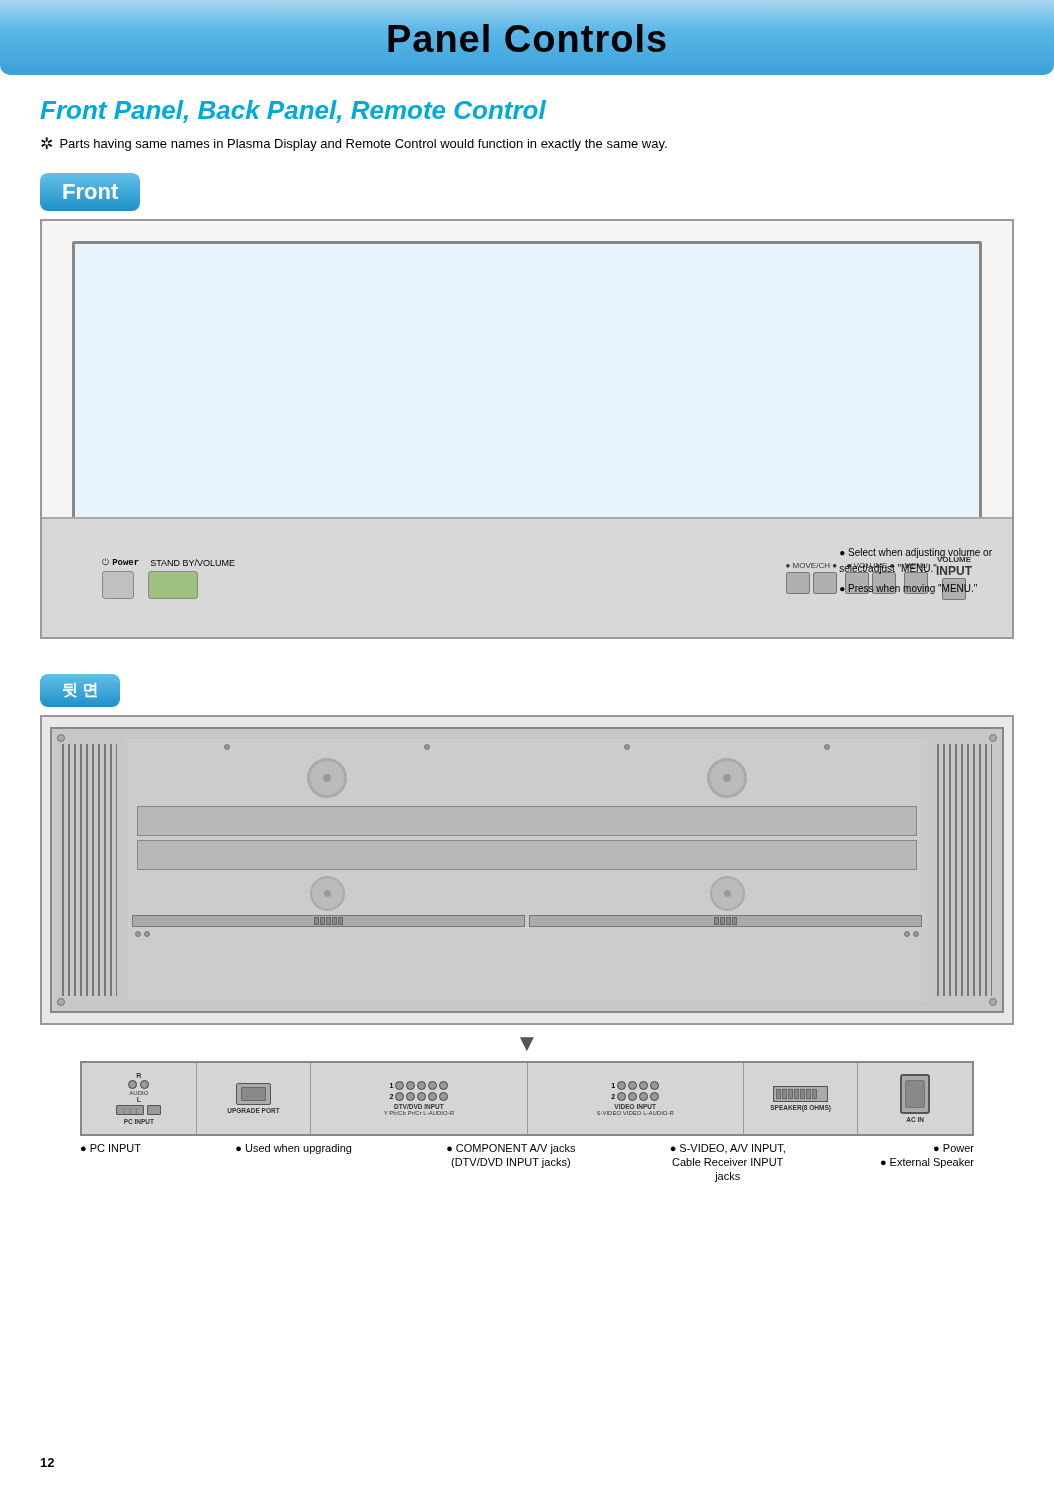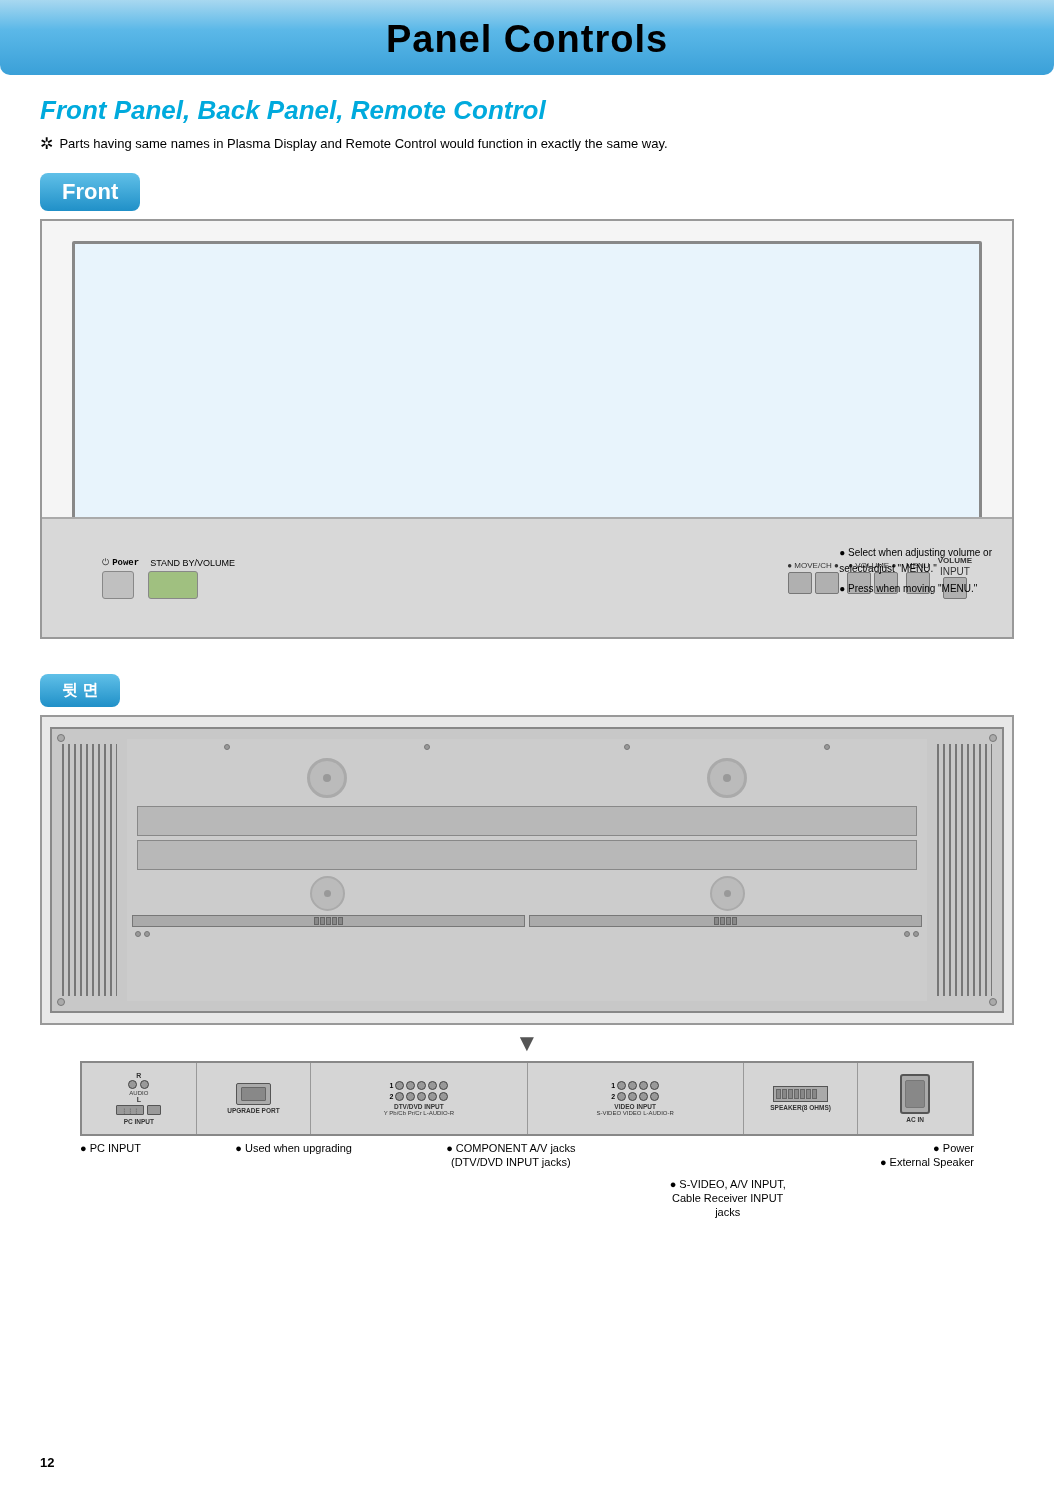--- a/index.html
+++ b/index.html
@@ -329,21 +329,21 @@
         <div class="menu-area">
           <span style="font-size:8px; margin-bottom:2px;">MENU</span>
           <div class="btn-group">
             <div class="btn-sm"></div>
           </div>
         </div>
 
         <div class="input-area">
           <div style="display:flex; flex-direction:column; align-items:center;">
             <span style="font-size:8px; font-weight:bold; line-height:1.1;">VOLUME</span>
-            <span style="font-size:10px; font-weight:normal; line-height:1.1;">INPUT</span>
+            <span style="font-size:12px; font-weight:bold; line-height:1.1;">INPUT</span>
           </div>
           <div class="btn-group">
             <div class="btn-sm"></div>
           </div>
         </div>
       </div>
     </div>
 
 
     <div style="position:absolute; bottom:40px; right:20px; font-size:10px; line-height:1.6; text-align:left;">
@@ -530,21 +530,21 @@
     <div style="display:flex;flex-direction:column;gap:2px;">
       <span>● PC INPUT</span>
     </div>
     <div style="display:flex;flex-direction:column;gap:2px;text-align:right;">
       <span>● Used when upgrading</span>
     </div>
     <div style="display:flex;flex-direction:column;gap:2px;text-align:center;">
       <span>● COMPONENT A/V jacks</span>
       <span>(DTV/DVD INPUT jacks)</span>
     </div>
-    <div style="display:flex;flex-direction:column;gap:2px;text-align:center;margin-top:36px;">
+    <div style="display:flex;flex-direction:column;gap:2px;text-align:center;">
       <span>● S-VIDEO, A/V INPUT,</span>
       <span>Cable Receiver INPUT</span>
       <span>jacks</span>
     </div>
     <div style="display:flex;flex-direction:column;gap:2px;text-align:right;">
       <span>● Power</span>
       <span>● External Speaker</span>
     </div>
   </div>
 </div>

